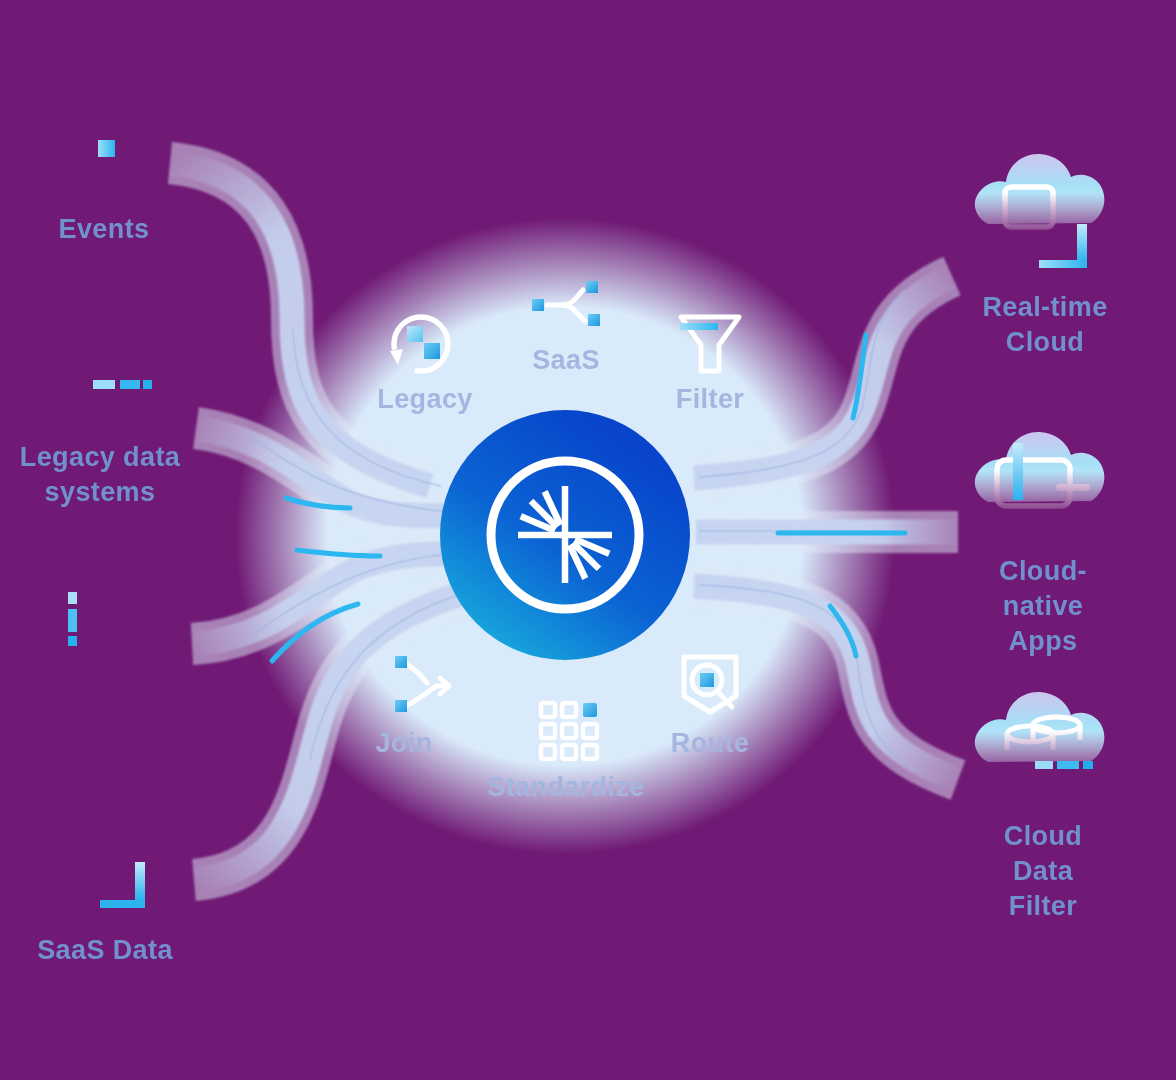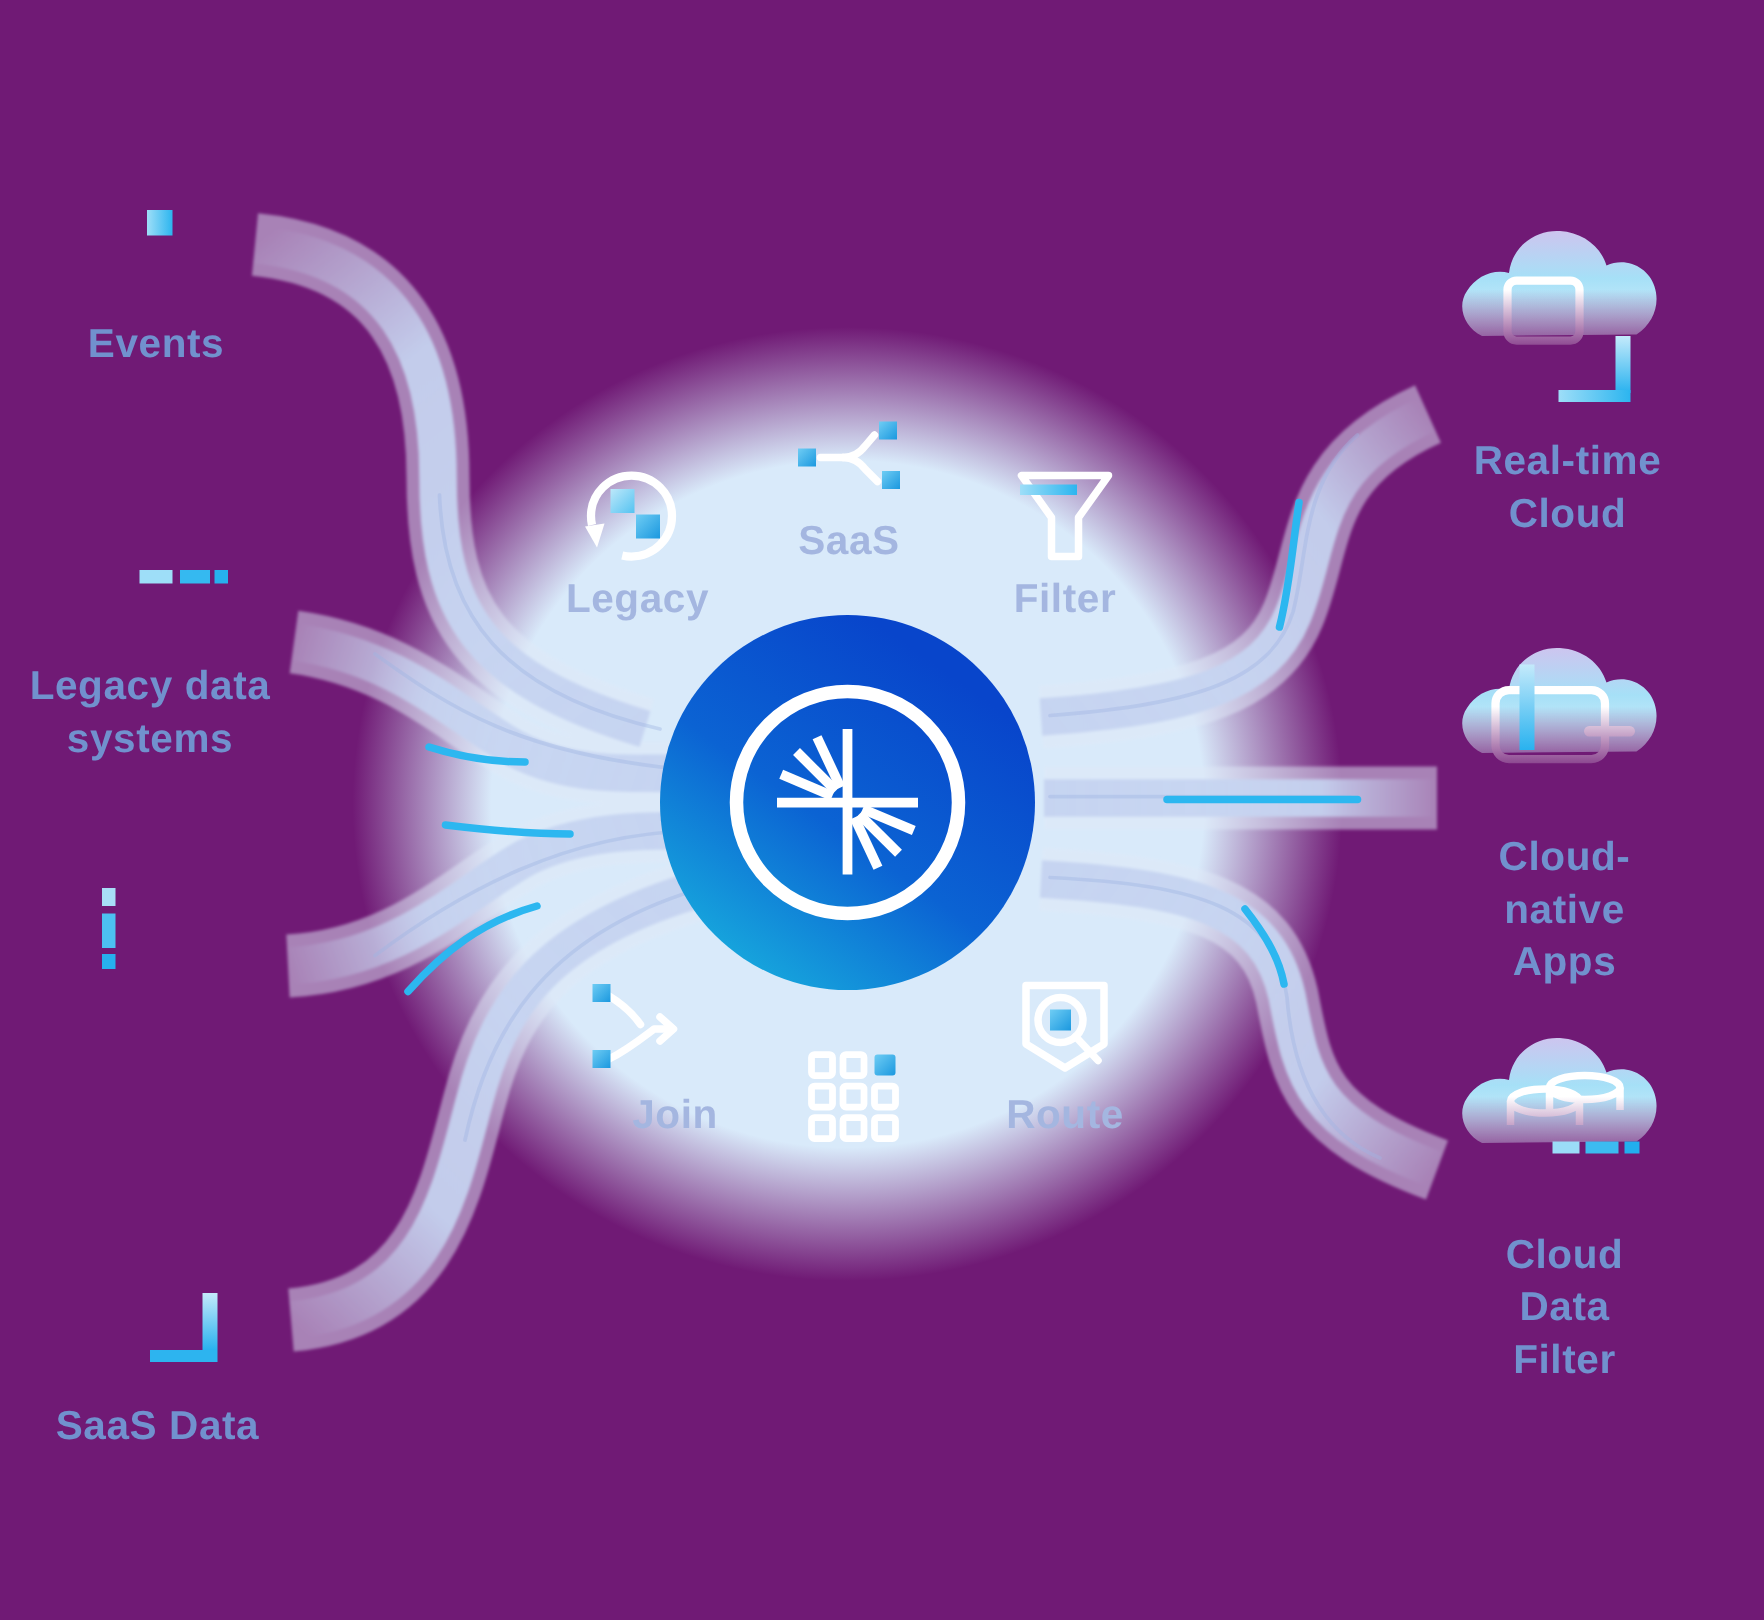--- a/index.html
+++ b/index.html
@@ -257,21 +257,22 @@
 </svg>
 
 <div class="lbl outer" style="left:104px;top:212px">Events</div>
 <div class="lbl outer" style="left:100px;top:440px">Legacy data
 systems</div>
 <div class="lbl outer" style="left:105px;top:933px">SaaS Data</div>
 
 <div class="lbl inner" style="left:425px;top:382px">Legacy</div>
 <div class="lbl inner" style="left:566px;top:343px">SaaS</div>
 <div class="lbl inner" style="left:710px;top:382px">Filter</div>
-<div class="lbl inner" style="left:450px;top:726px">Join</div>
+<div class="lbl inner" style="left:404px;top:726px">Join</div>
+<div class="lbl inner" style="left:566px;top:770px">Standardize</div>
 <div class="lbl inner" style="left:710px;top:726px">Route</div>
 
 <div class="lbl outer" style="left:1045px;top:290px">Real-time
 Cloud</div>
 <div class="lbl outer" style="left:1043px;top:554px">Cloud-native
 Apps</div>
 <div class="lbl outer" style="left:1043px;top:819px">Cloud
 Data Filter</div>
 
 </div>

